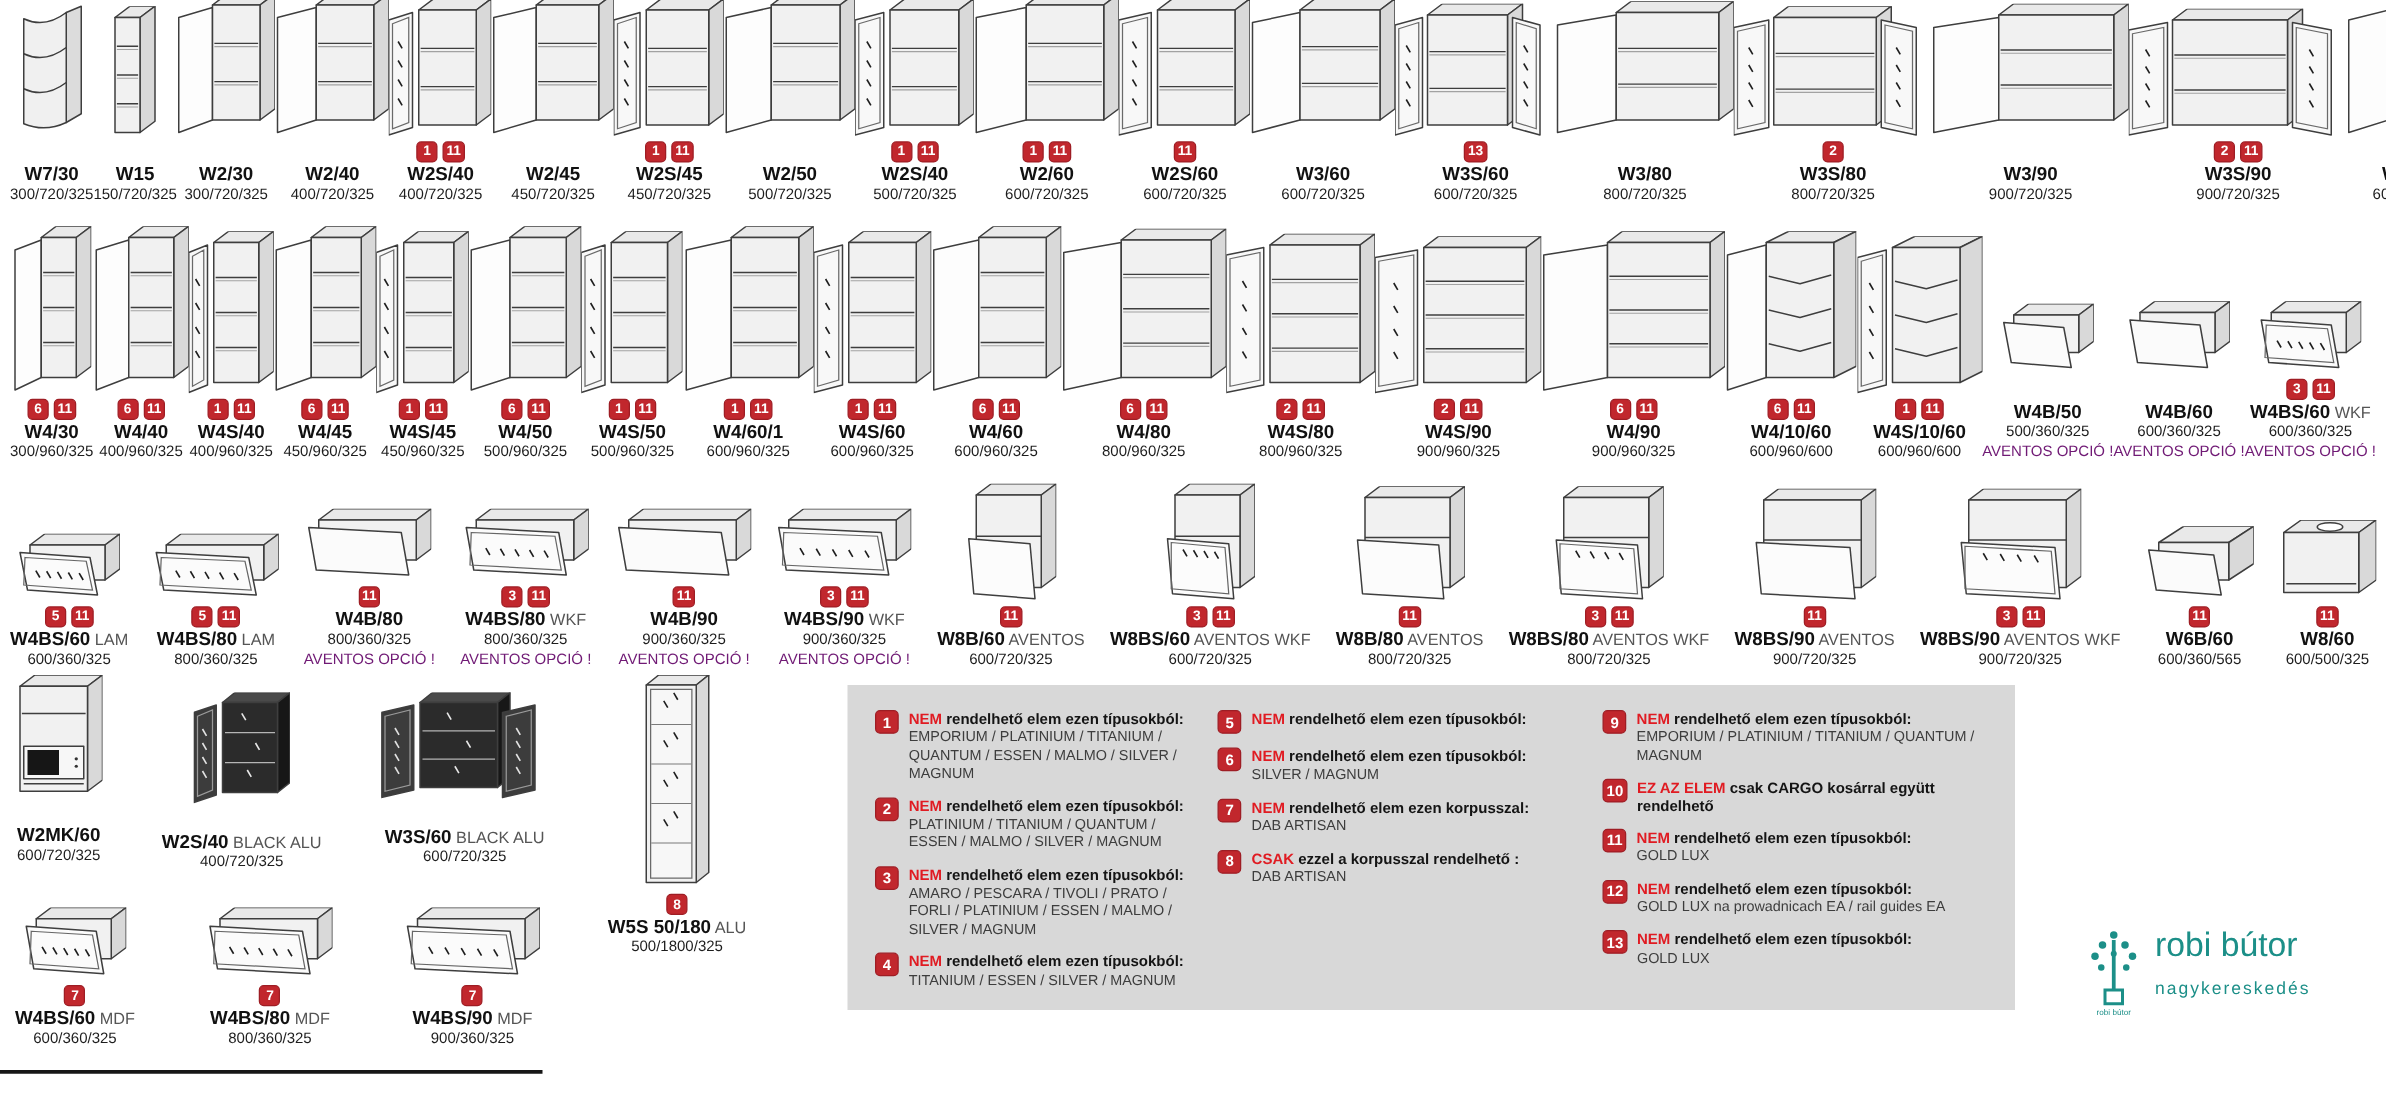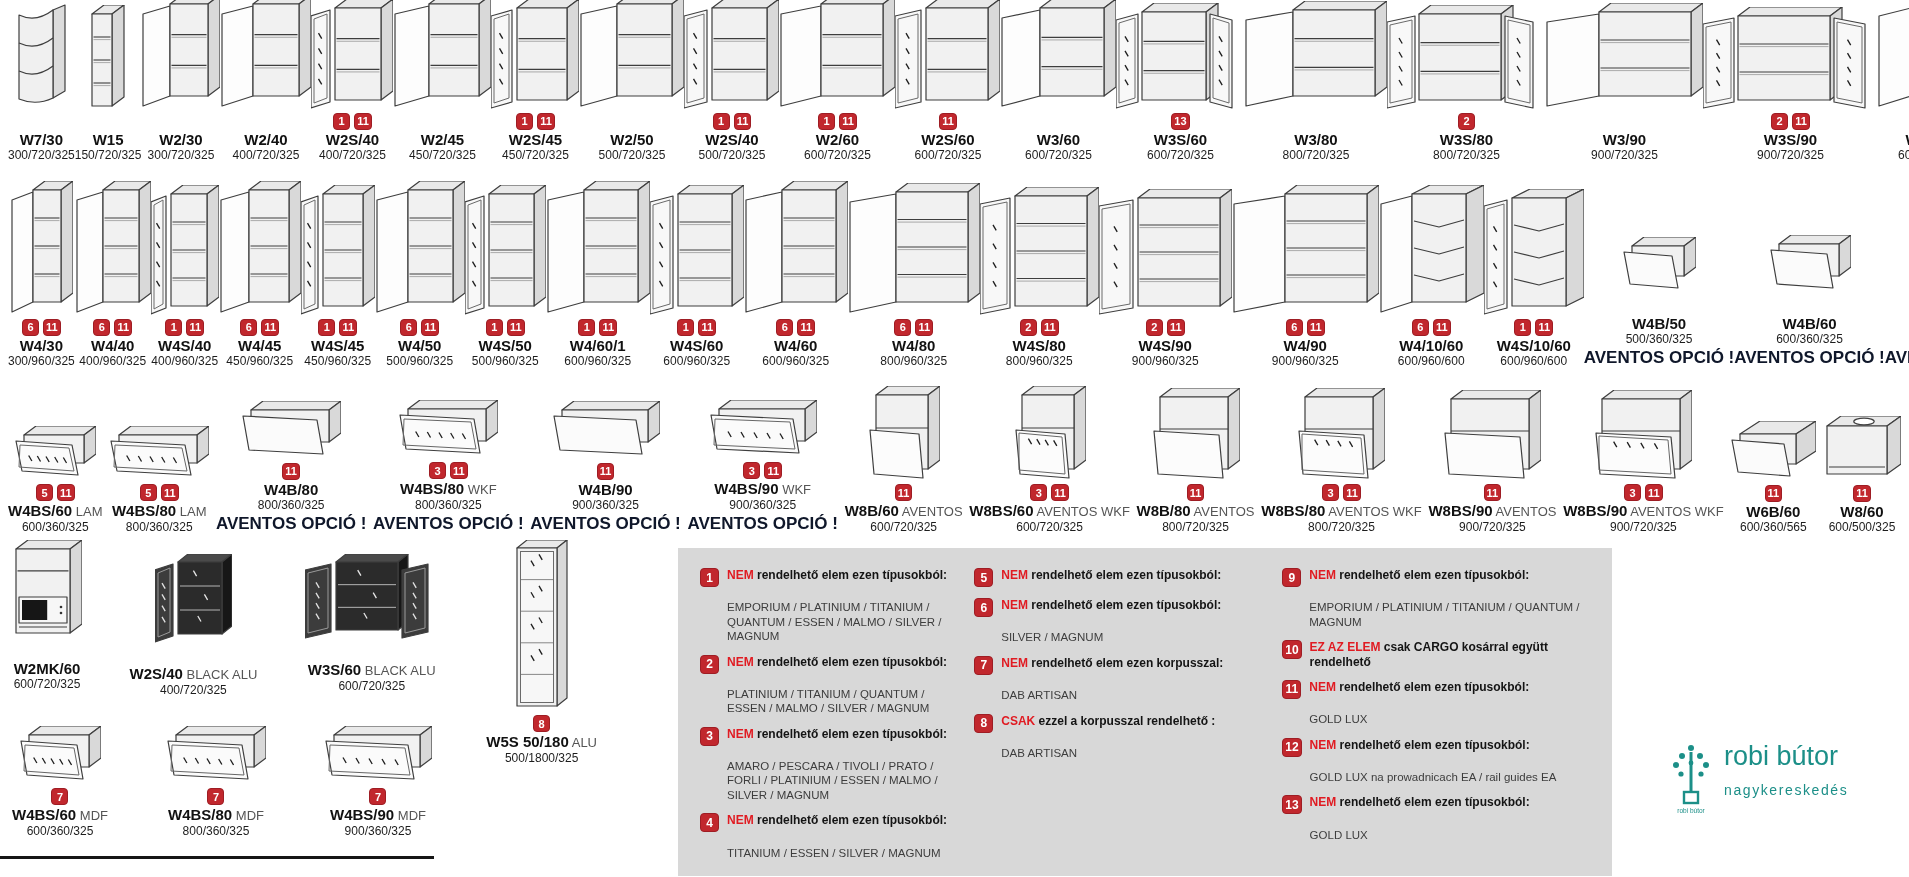--- a/index.html
+++ b/index.html
@@ -14,34 +14,34 @@
   .cab{display:flex;flex-direction:column;align-items:center;justify-content:flex-end}
   #row4 .cab,#row5 .cab{justify-content:flex-start}
   .draw{display:flex;align-items:flex-end;justify-content:center}
   .badges{height:19px;display:flex;gap:4px;align-items:center;margin-top:2px}
   .badge{min-width:17px;height:17px;padding:0 2px;box-sizing:border-box;background:#c1272d;
          color:#fff;font-weight:bold;font-size:11px;display:flex;align-items:center;
          justify-content:center;border-radius:4px;border:1px solid #9e1d24}
   .cname{font-size:15px;font-weight:bold;white-space:nowrap;color:#111;line-height:1.15}
   .sfx{font-weight:400;color:#555;font-size:13px}
   .cdims{font-size:12px;color:#1d1d1d;margin-top:0;white-space:nowrap}
-  .cnote{font-size:17px;font-weight:bold;color:#0f172a;margin-top:2px;white-space:nowrap}
+  .cnote{font-size:12px;font-weight:normal;color:#701a75;margin-top:2px;white-space:nowrap}
   #legend{position:absolute;left:678px;top:548px;width:934px;box-sizing:border-box;
           background:#d8d8d8;display:flex;gap:24px;padding:20px 14px 16px 22px}
   .lcol{display:flex;flex-direction:column;gap:11px}
   .lcol:nth-child(1){width:252px}
   .lcol:nth-child(2){width:286px}
   .lcol:nth-child(3){width:318px}
   .litem{display:flex;gap:8px;align-items:flex-start}
   .lbadge{flex:0 0 auto;min-width:19px;height:19px;padding:0 2px;box-sizing:border-box;
           background:#c1272d;color:#fff;font-weight:bold;font-size:12px;display:flex;
           align-items:center;justify-content:center;border-radius:4px;border:1px solid #9e1d24}
   .lhead{font-size:12px;font-weight:bold;color:#141414;line-height:1.2}
   .lead{color:#e01b22}
-  .lbody{font-size:11.5px;color:#3d3d3d;line-height:1.25;margin-top:18px}
+  .lbody{font-size:11.5px;color:#3d3d3d;line-height:1.25;margin-top:1px}
   #bottomline{position:absolute;left:0;top:856px;width:434px;height:3px;background:#161616}
   #logo{position:absolute;left:1668px;top:742px;display:flex;gap:10px;align-items:flex-start}
   .logo-icon{display:flex;flex-direction:column;align-items:center}
   .logo-cap{font-size:6.5px;color:#1c8f88;margin-top:1px;white-space:nowrap}
   .lt1{font-size:27px;color:#1c8f88;line-height:1.05}
   .lt2{font-size:14px;color:#1c8f88;letter-spacing:1.6px;margin-top:12px}
 </style>
 </head>
 <body>
 

